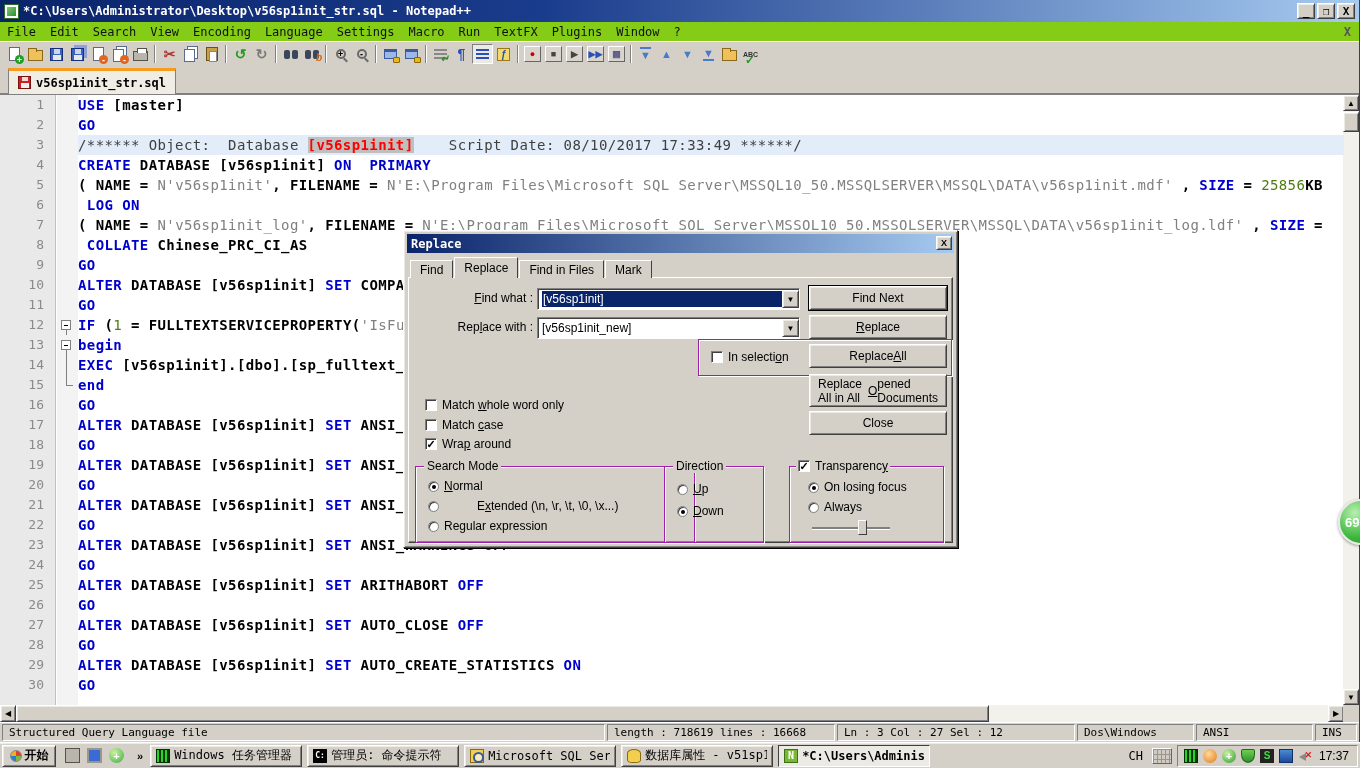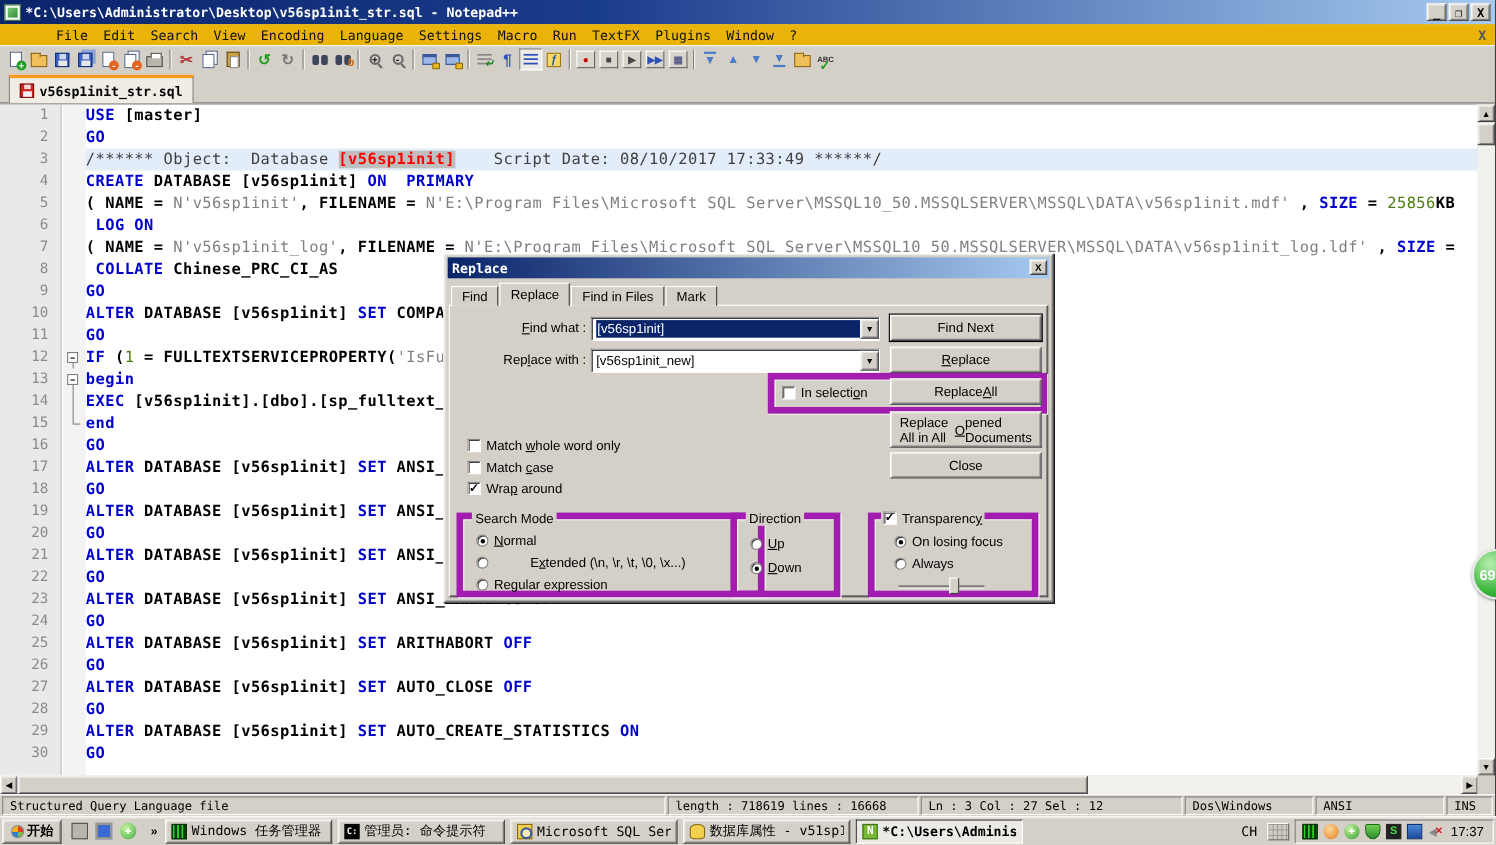--- a/index.html
+++ b/index.html
@@ -10,21 +10,21 @@
   .btn.default { outline:1px solid #000; }
 
   
   #npp { position:absolute; left:0; top:0; width:1360px; height:742px; background:#D4D0C8; border-right:1px solid #404040; }
   .titlebar { position:absolute; left:0; top:0; right:0; height:22px; background:linear-gradient(90deg,#0A246A 0%,#1A3C8C 40%,#A6CAF0 100%); display:flex; align-items:center; padding:0 4px; }
   .titlebar .ticon { width:15px; height:15px; margin-right:4px; background:#fff; border:1px solid #2d6b2d; position:relative; }
   .titlebar .ticon::after { content:""; position:absolute; left:2px; top:2px; width:9px; height:9px; background:linear-gradient(135deg,#7ec97e,#2d8f2d); }
   .titlebar .ttext { color:#fff; font-family:"DejaVu Sans Mono",monospace; font-weight:bold; font-size:12px; white-space:nowrap; overflow:hidden; flex:1; }
   .caption-btns { display:flex; gap:2px; }
   .cbtn { width:18px; height:16px; font-family:"DejaVu Sans Mono",monospace; font-size:11px; font-weight:bold; display:flex; align-items:center; justify-content:center; }
-  .menubar { position:absolute; left:0; top:22px; right:0; height:19px; background:#eab308; display:flex; align-items:center; font-family:"DejaVu Sans Mono",monospace; font-size:12px;padding-left:44px; }
+  .menubar { position:absolute; left:0; top:22px; right:0; height:19px; background:#84cc16; display:flex; align-items:center; font-family:"DejaVu Sans Mono",monospace; font-size:12px; }
   .menu-item { padding:2px 7px; color:#111; }
   .menubar .mclose { margin-left:auto; margin-right:8px; color:#555; font-weight:bold; }
 
   
   .toolbar { position:absolute; left:0; top:41px; right:0; height:25px; display:flex; align-items:center; padding-left:4px; border-top:1px solid #fff; }
   .tsep { width:2px; height:18px; margin:0 3px; border-left:1px solid #808080; border-right:1px solid #fff; }
   .ti { width:21px; height:20px; display:flex; align-items:center; justify-content:center; position:relative; font-size:13px; }
   .ti.pressed { background:#ECEAE4; border:1px solid; border-color:#808080 #fff #fff #808080; }
   .shp-page { width:11px; height:14px; background:#fff; border:1px solid #5a6b8c; display:block; }
   .shp-page2 { width:11px; height:13px; background:#fff; border:1px solid #5a6b8c; box-shadow:3px -3px 0 -1px #fff, 3px -3px 0 0 #5a6b8c; display:block; margin-left:-3px; margin-top:3px; }
@@ -108,21 +108,21 @@
   .dl-label { position:absolute; text-align:right; white-space:nowrap; }
   .combo { position:absolute; height:22px; background:#fff; border:1px solid; border-color:#808080 #FFFFFF #FFFFFF #808080; box-shadow: inset 1px 1px 0 #404040; display:flex; align-items:center; padding-left:4px; font-size:12px; }
   .combo .cval { white-space:nowrap; overflow:hidden; flex:1; }
   .combo .cval.selected { background:#0A246A; color:#fff; padding:1px 1px; }
   .combo-arrow { width:17px; height:18px; margin:0; flex:none; font-size:8px; }
   .chk { position:absolute; display:flex; align-items:center; gap:5px; white-space:nowrap; }
   .chk .box { width:12px; height:12px; background:#fff; border:1px solid; border-color:#808080 #FFFFFF #FFFFFF #808080; box-shadow: inset 1px 1px 0 #404040; font-size:11px; font-weight:bold; line-height:10px; text-align:center; flex:none; }
   .radio { position:absolute; display:flex; align-items:center; gap:5px; white-space:nowrap; }
   .radio .rb { width:11px; height:11px; border-radius:50%; background:#fff; border:1px solid #808080; box-shadow: inset 1px 1px 0 #404040; position:relative; flex:none; }
   .radio .rb.on::after { content:""; position:absolute; left:3px; top:3px; width:4px; height:4px; border-radius:50%; background:#000; }
-  .grp { position:absolute; border:6px solid #a21caf; box-shadow: inset 1px 1px 0 #FFFFFF, 1px 1px 0 #FFFFFF; }
+  .grp { position:absolute; border:1px solid #a21caf; box-shadow: inset 1px 1px 0 #FFFFFF, 1px 1px 0 #FFFFFF; }
   .grp-label { position:absolute; top:-8px; left:8px; background:#D4D0C8; padding:0 3px; font-size:12px; }
   .slider-track { position:absolute; height:2px; background:#808080; box-shadow:0 1px 0 #fff; }
   .slider-thumb { position:absolute; width:9px; height:15px; top:-7px; background:#D4D0C8; border:1px solid; border-color:#FFFFFF #404040 #404040 #FFFFFF; }
 
   
   .taskbar { position:absolute; left:0; top:742px; width:1360px; height:26px; background:#D4D0C8; border-top:1px solid #fff; box-shadow:inset 0 1px 0 #ECEAE4; display:flex; align-items:center; padding:0 2px; gap:3px; }
   .start-btn { width:54px; height:22px; font-family:"DejaVu Sans Mono",monospace; font-weight:bold; font-size:12px; gap:3px; }
   .winflag { width:12px; height:12px; border-radius:50%; background:conic-gradient(#e33e2b 0 25%, #7cbb3f 25% 50%, #2a7fd4 50% 75%, #f3b01c 75% 100%); border:1px solid #888; flex:none; }
   .ql { display:flex; align-items:center; gap:7px; padding:0 6px; }
   .qico { width:15px; height:15px; }

